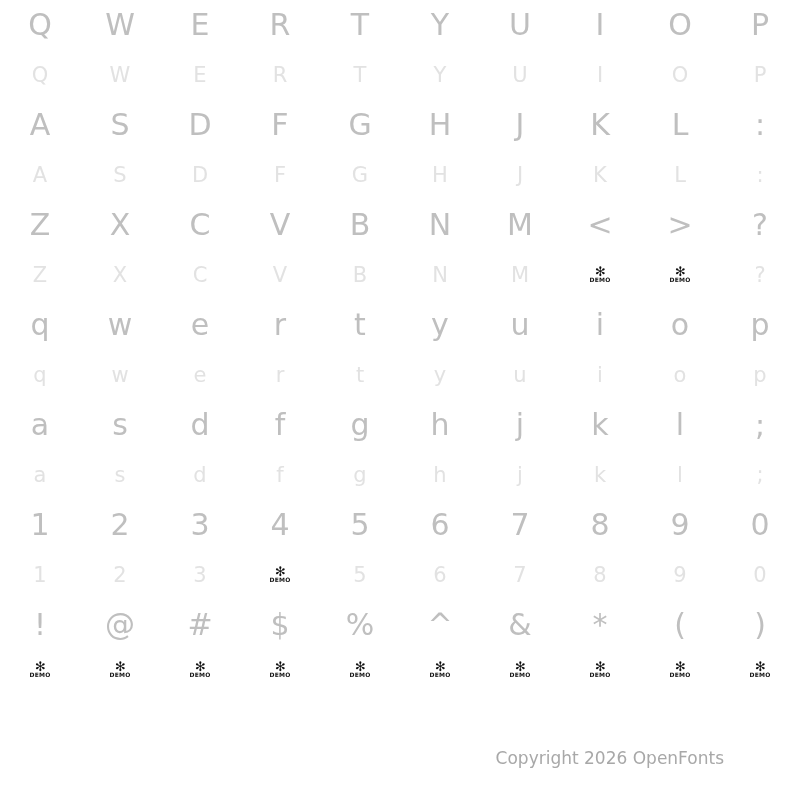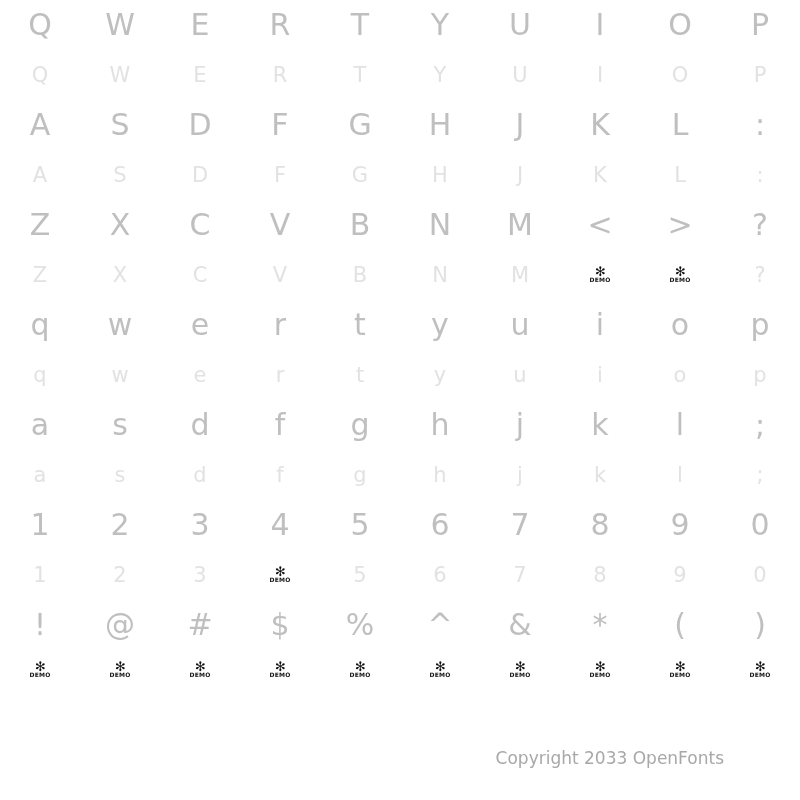--- a/index.html
+++ b/index.html
@@ -558,13 +558,13 @@
       </span>
     </div>
     <div class="cell">
       <span class="demo-mark">
         <span class="burst">✻</span>
         <span class="demo-word">DEMO</span>
       </span>
     </div>
   </div>
 
-<div id="copyright">Copyright 2033 OpenFonts</div>
+<div id="copyright">Copyright 2026 OpenFonts</div>
 
 </body></html>

